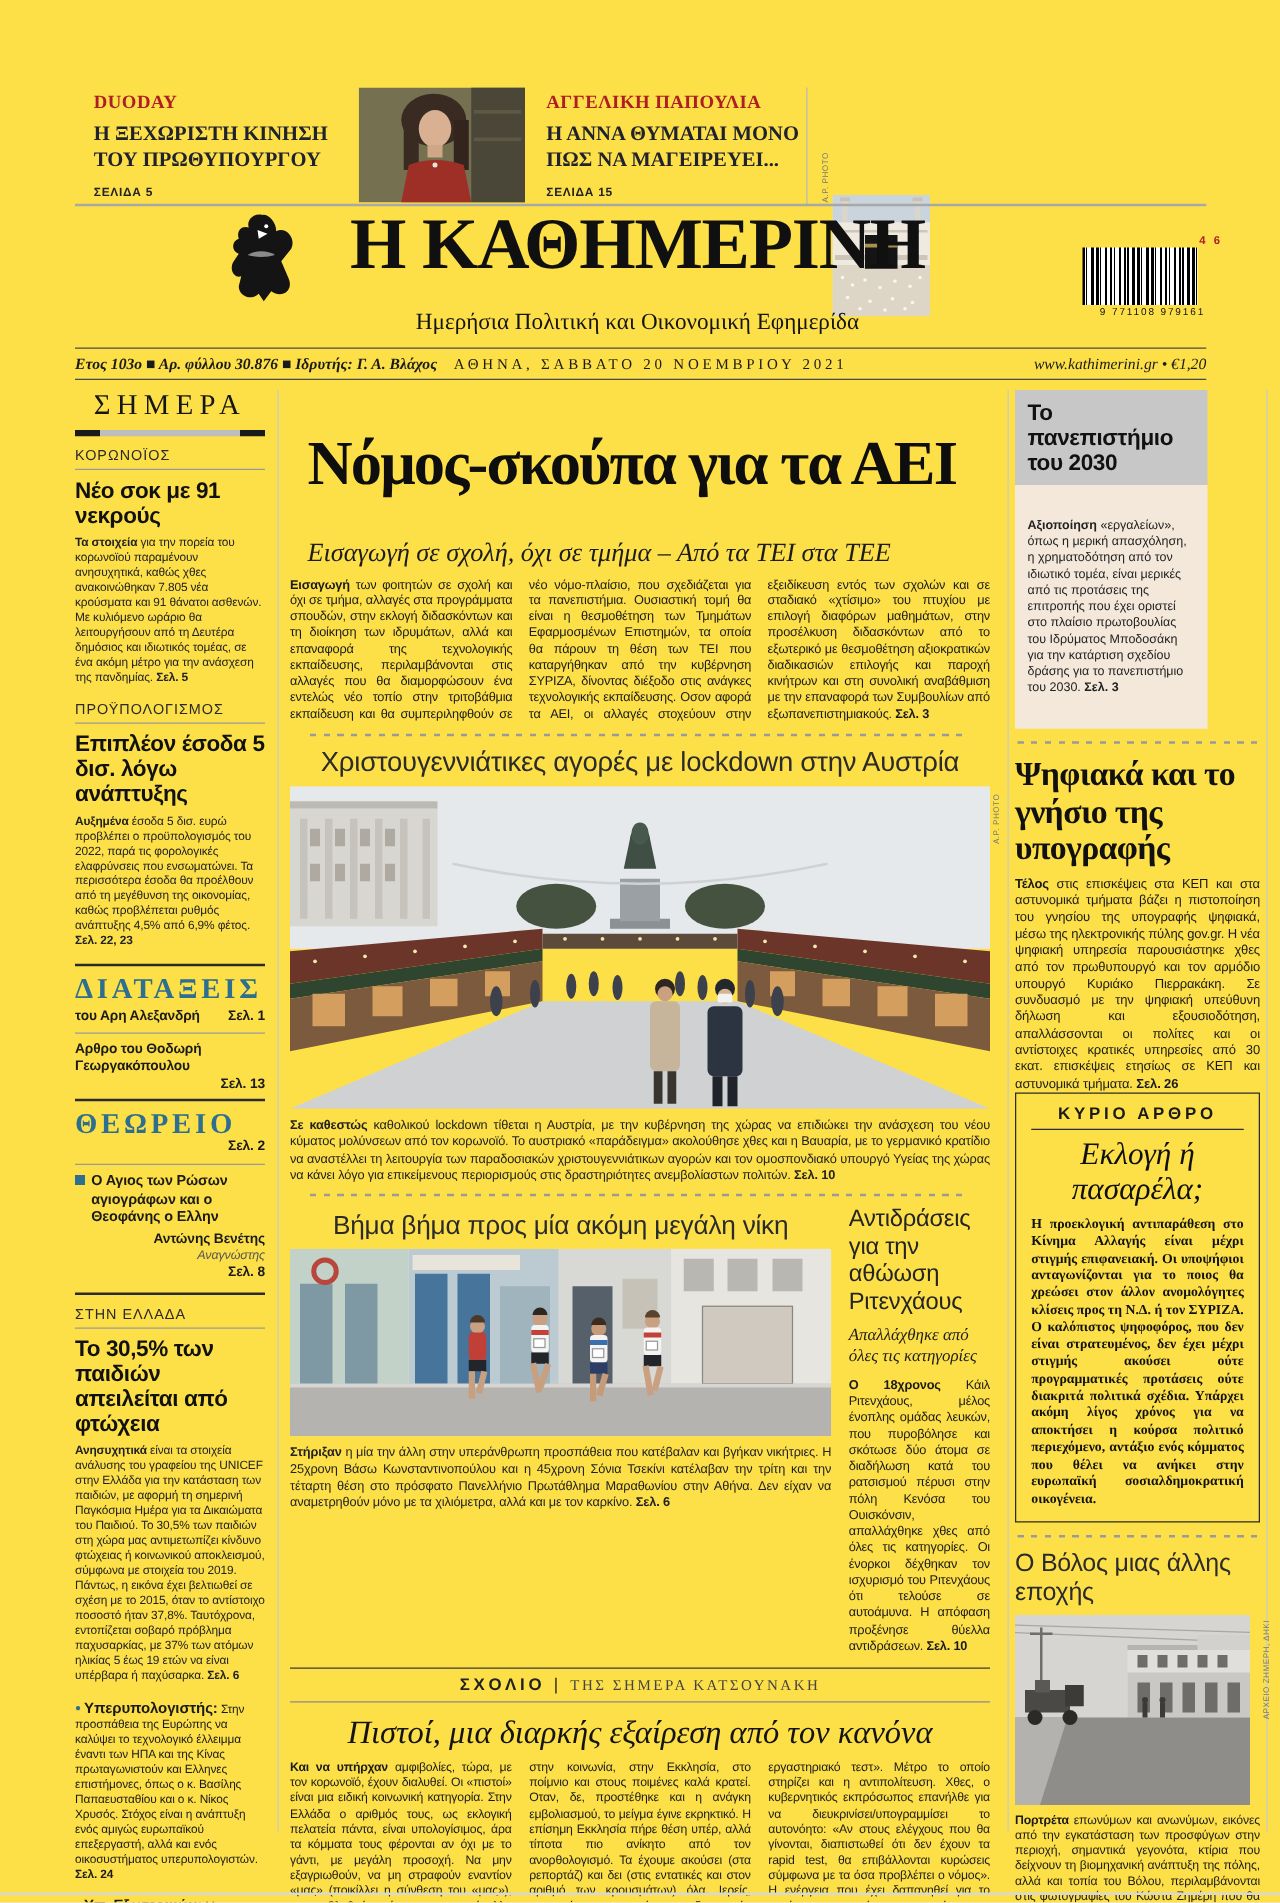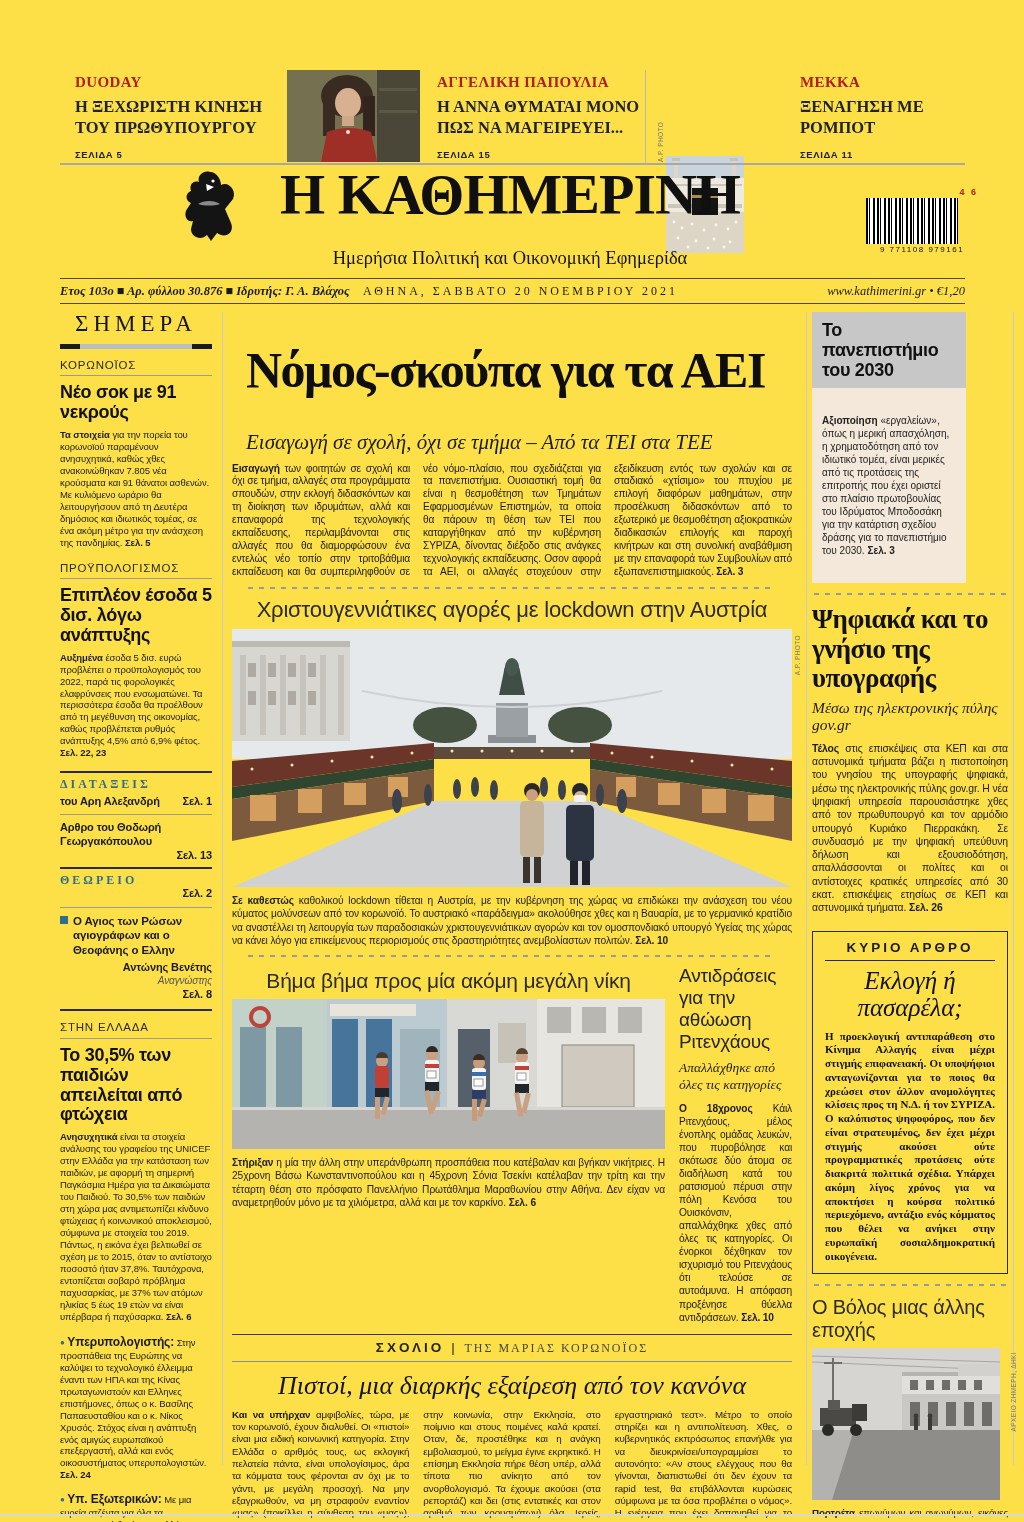--- a/index.html
+++ b/index.html
@@ -30,21 +30,21 @@
   .sidebar{font-size:9.5px;line-height:1.26;letter-spacing:-.1px;}
   .simera{font-family:"Liberation Serif",serif;font-size:23px;letter-spacing:5px;text-align:center;color:#161616;}
   .simera-bar{display:flex;height:5px;margin-top:5px;margin-bottom:9px;}
   .simera-bar .bk{width:20px;background:#1a1a1a;}
   .simera-bar .gy{flex:1;background:#bdbdbd;}
   .slabel{font-size:11.5px;letter-spacing:.8px;color:#2a2a2a;border-bottom:1px solid #9a9a9a;padding-bottom:3px;margin-bottom:7px;}
   .sb-h{font-size:18px;font-weight:bold;line-height:1.1;letter-spacing:-.3px;color:#111;margin:0 0 6px 0;}
   .sb-b{margin:0 0 12px 0;color:#222;}
   .sb-b b.pg{white-space:nowrap;}
   .blue-block{border-top:2px solid #2b2b2b;padding-top:5px;margin-bottom:4px;}
-  .blue-t{font-family:"Liberation Serif",serif;color:#2e6e8f;font-size:12px;font-weight:bold;letter-spacing:3px;line-height:1.1;}
+  .blue-t{font-family:"Liberation Serif",serif;color:#2e6e8f;font-size:23px;font-weight:bold;letter-spacing:3px;line-height:1.1;}
   .sb-row{display:flex;justify-content:space-between;align-items:flex-end;font-size:11px;font-weight:bold;margin-top:3px;}
   .thin-div{border-top:1px solid #9a9a9a;margin:6px 0;}
   .theo-item{display:flex;gap:5px;margin-top:6px;font-size:11.5px;font-weight:bold;line-height:1.25;}
   .sq{width:8px;height:8px;background:#2e6e8f;flex:none;margin-top:2px;}
   .theo-author{text-align:right;font-size:11px;margin-top:4px;}
   .theo-role{font-style:italic;font-weight:normal;color:#555;font-size:10px;}
   .bb2{border-bottom:2px solid #2b2b2b;padding-bottom:8px;margin-bottom:9px;}
   .brief{margin:0 0 11px 0;}
   .brief .bull{color:#2e6e8f;font-size:8px;vertical-align:1px;}
   .brief .blabel{font-size:12px;font-weight:bold;}
@@ -65,21 +65,21 @@
   .sch-head .by{font-family:"Liberation Serif",serif;font-size:12px;letter-spacing:2px;color:#444;}
   .sch-rule{border-top:1px solid #8a8a8a;margin-top:5px;}
   .sch-h{font-family:"Liberation Serif",serif;font-style:italic;font-size:26px;text-align:center;margin:9px 0 8px 0;color:#141414;}
   .sch-cols{column-count:3;column-gap:14px;font-size:9.8px;line-height:1.26;text-align:justify;letter-spacing:-.15px;}
   
   .uni-head{background:#c7c7c7;padding:8px 10px;font-weight:bold;font-size:18px;line-height:1.12;letter-spacing:-.3px;color:#111;}
   .uni-body{background:#f3e8da;padding:26px 10px;font-size:10px;line-height:1.3;color:#222;}
   .dig-h{font-family:"Liberation Serif",serif;font-weight:bold;font-size:27px;line-height:1.08;letter-spacing:-.5px;color:#111;}
   .dig-sub{font-family:"Liberation Serif",serif;font-style:italic;font-size:15.5px;line-height:1.12;margin-top:6px;color:#1c1c1c;}
   .dig-b{font-size:10.4px;line-height:1.28;text-align:justify;letter-spacing:-.1px;margin-top:8px;}
-  .edi-box{border:1px solid #2b2b2b;padding:8px 12px 10px 12px;margin-top:16px;}
+  .edi-box{border:1px solid #2b2b2b;padding:8px 12px 10px 12px;margin-top:0;}
   .edi-label{font-size:13.5px;font-weight:bold;letter-spacing:3px;text-align:center;}
   .edi-lrule{border-top:1px solid #2b2b2b;margin:5px 0 6px 0;}
   .edi-h{font-family:"Liberation Serif",serif;font-style:italic;font-size:25px;text-align:center;line-height:1.1;margin-bottom:8px;color:#101010;}
   .edi-b{font-family:"Liberation Serif",serif;font-size:11px;line-height:1.25;text-align:justify;color:#111;font-weight:bold;}
   .volos-h{font-size:20px;font-weight:400;color:#2b2b2b;letter-spacing:-.2px;margin:6px 0 6px 0;}
   .volos-cap{font-size:9.8px;line-height:1.25;text-align:justify;letter-spacing:-.1px;margin-top:7px;}
   .photo-frame{position:relative;}
   .photo-frame svg{display:block;}
   b.pg{white-space:nowrap;}
   .bottom-rule{height:2px;background:#d8d8d8;}
@@ -146,25 +146,20 @@
           <circle cx="70" cy="66" r="1.4"></circle>
             <circle cx="12" cy="82" r="1.4"></circle>
             <circle cx="30" cy="85" r="1.4"></circle>
           <circle cx="48" cy="83" r="1.4"></circle>
             <circle cx="64" cy="86" r="1.4"></circle>
             <circle cx="22" cy="91" r="1.4"></circle>
           <circle cx="42" cy="92" r="1.4"></circle>
             <circle cx="58" cy="91" r="1.4"></circle>
         </g>
       </svg>
-    </div>
-    <div class="abs" style="left:740px;top:10px;width:165px;">
-      <div class="kicker">ΜΕΚΚΑ</div>
-      <div class="teaser-title">ΞΕΝΑΓΗΣΗ ΜΕ ΡΟΜΠΟΤ</div>
-      <div class="teaser-page">ΣΕΛΙΔΑ 11</div>
     </div>
   </div>
   <div class="abs teaser-rule" style="left:60px;top:163px;width:905px;"></div>
 
   <div class="abs" style="left:60px;top:166px;width:905px;height:110px;">
     <div class="abs" style="left:120px;top:4px;width:58px;height:72px;">
       <svg width="58" height="72" viewBox="0 0 58 72">
         <path fill="#141414" d="M30 2c-7-2-13 4-11 10-6-2-10 3-8 9-6 2-6 10 0 12l-4 6c-4 6 0 14 6 12l-2 8c0 8 10 12 16 6l4 6 6-8c8 6 18 0 14-10l-6-14 8-10c4-8-4-18-12-14 0-8-7-14-11-13z"></path>
         <path fill="#ffffff" d="M26 14l8 3-7 4z"></path>
         <path fill="#ffffff" d="M18 34c6-4 16-4 22 0-6 2-16 2-22 0z" opacity=".5"></path>
@@ -423,39 +418,38 @@
         <div class="lt-h">Αντιδράσεις για την αθώωση Ριτενχάους</div>
         <div class="it-sub">Απαλλάχθηκε από όλες τις κατηγορίες</div>
         <div class="small-b"><b class="lead">Ο 18χρονος</b> <span>Κάιλ Ριτενχάους, μέλος ένοπλης ομάδας λευκών, που πυροβόλησε και σκότωσε δύο άτομα σε διαδήλωση κατά του ρατσισμού πέρυσι στην πόλη Κενόσα του Ουισκόνσιν, απαλλάχθηκε χθες από όλες τις κατηγορίες. Οι ένορκοι δέχθηκαν τον ισχυρισμό του Ριτενχάους ότι τελούσε σε αυτοάμυνα. Η απόφαση προξένησε θύελλα αντιδράσεων.</span> <b class="pg">Σελ. 10</b></div>
       </div>
     </div>
 
     <div class="mid-rule">
       <div class="sch-head">
         <span class="lbl">ΣΧΟΛΙΟ</span>
         <span>|</span>
-        <span class="by">ΤΗΣ ΜΑΡΙΑΣ ΚΟΡΩΝΟΪΟΣ</span>
+        <span class="by">ΤΗΣ ΣΗΜΕΡΑ ΚΑΤΣΟΥΝΑΚΗ</span>
       </div>
       <div class="sch-rule"></div>
       <div class="sch-h">Πιστοί, μια διαρκής εξαίρεση από τον κανόνα</div>
       <div class="sch-cols"><b class="lead">Και να υπήρχαν</b> <span>αμφιβολίες, τώρα, με τον κορωνοϊό, έχουν διαλυθεί. Οι «πιστοί» είναι μια ειδική κοινωνική κατηγορία. Στην Ελλάδα ο αριθμός τους, ως εκλογική πελατεία πάντα, είναι υπολογίσιμος, άρα τα κόμματα τους φέρονται αν όχι με το γάντι, με μεγάλη προσοχή. Να μην εξαγριωθούν, να μη στραφούν εναντίον «μας» (ποικίλλει η σύνθεση του «μας»), να επιβληθούν μέτρα και πρωτόκολλα αλλά «με το μαλακό». Η διστακτικότητα (ας το πούμε κομψά) έγινε σαφής από την αρχή της πανδημίας, με τις αλήστου μνήμης παλινωδίες για το αν μεταδίδεται ή όχι ο ιός με τη θεία μετάληψη –επ αυτού συνέβαλαν και διάφορες «επιστημονικές» απόψεις– και έκτοτε οι δυσκολίες επικοινωνίας, με το ανθρώπινο όχι με το θείο, συνεχίζονται. Εδώ και ενάμιση χρόνο η διελκυστίνδα ανάμεσα στην πολιτεία, στην κοινωνία, στην Εκκλησία, στο ποίμνιο και στους ποιμένες καλά κρατεί. Οταν, δε, προστέθηκε και η ανάγκη εμβολιασμού, το μείγμα έγινε εκρηκτικό. Η επίσημη Εκκλησία πήρε θέση υπέρ, αλλά τίποτα πιο ανίκητο από τον ανορθολογισμό. Τα έχουμε ακούσει (στα ρεπορτάζ) και δει (στις εντατικές και στον αριθμό των κρουσμάτων) όλα. Ιερείς, μοναχούς και πιστούς να αδιαφορούν επιθετικά για τον κορωνοϊό, να αμφισβητούν την ύπαρξή του, να δηλώνουν ότι μέσα στους ναούς δεν τολμάει να εμφανιστεί (ο ιός), να θεωρούν ότι η θεία χάρη και όχι η επιστήμη σώζει ζωές. Προχθές, στο διάγγελμά του, ο πρωθυπουργός ανακοίνωσε ότι «όσον αφορά τις λειτουργίες στις εκκλησίες, οι πιστοί που δεν θα έχουν εμβολιαστεί θα πρέπει να προσκομίζουν αρνητικό εργαστηριακό τεστ». Μέτρο το οποίο στηρίζει και η αντιπολίτευση. Χθες, ο κυβερνητικός εκπρόσωπος επανήλθε για να διευκρινίσει/υπογραμμίσει το αυτονόητο: «Αν στους ελέγχους που θα γίνονται, διαπιστωθεί ότι δεν έχουν τα rapid test, θα επιβάλλονται κυρώσεις σύμφωνα με τα όσα προβλέπει ο νόμος». Η ενέργεια που έχει δαπανηθεί για το κανάκεμα αρνητών και αστών που ανήκουν στο, ποικίλο, χριστεπώνυμο πλήθος είναι αξιοσημείωτη. Είναι, άραγε, και ανεξάντλητη; Και εις βάρος της δημόσιας υγείας; Πρόσφατα, σε συνέντευξή του στην «Κ», ο ηγούμενος της νέας Ιεράς Μονής Εσφιγμένου στο Αγιον Ορος, κ. Βαρθολομαίος, αποκάλεσε τους εκτός Αθω αντιεμβολιαστές ρασοφόρους «Ταλιμπάν με ράσο». Και χωρίς, θα προσθέταμε.</span></div>
     </div>
   </div>
 
   <div class="abs" style="left:812px;top:312px;width:196px;">
     <div style="width:154px;">
       <div class="uni-head">Το πανεπιστήμιο του 2030</div>
       <div class="uni-body"><b class="lead">Αξιοποίηση</b> <span>«εργαλείων», όπως η μερική απασχόληση, η χρηματοδότηση από τον ιδιωτικό τομέα, είναι μερικές από τις προτάσεις της επιτροπής που έχει οριστεί στο πλαίσιο πρωτοβουλίας του Ιδρύματος Μποδοσάκη για την κατάρτιση σχεδίου δράσης για το πανεπιστήμιο του 2030.</span> <b class="pg">Σελ. 3</b></div>
     </div>
 
     <div class="dash" style="margin:10px 2px;"></div>
 
     <div>
       <div class="dig-h">Ψηφιακά και το γνήσιο της υπογραφής</div>
-      <div class="dig-sub">Μέσω της ηλεκτρονικής πύλης gov.gr</div>
       <div class="dig-b"><b class="lead">Τέλος</b> <span>στις επισκέψεις στα ΚΕΠ και στα αστυνομικά τμήματα βάζει η πιστοποίηση του γνησίου της υπογραφής ψηφιακά, μέσω της ηλεκτρονικής πύλης gov.gr. Η νέα ψηφιακή υπηρεσία παρουσιάστηκε χθες από τον πρωθυπουργό και τον αρμόδιο υπουργό Κυριάκο Πιερρακάκη. Σε συνδυασμό με την ψηφιακή υπεύθυνη δήλωση και εξουσιοδότηση, απαλλάσσονται οι πολίτες και οι αντίστοιχες κρατικές υπηρεσίες από 30 εκατ. επισκέψεις ετησίως σε ΚΕΠ και αστυνομικά τμήματα.</span> <b class="pg">Σελ. 26</b></div>
     </div>
 
     <div class="edi-box">
       <div class="edi-label">ΚΥΡΙΟ ΑΡΘΡΟ</div>
       <div class="edi-lrule"></div>
       <div class="edi-h">Εκλογή ή πασαρέλα;</div>
       <div class="edi-b">Η προεκλογική αντιπαράθεση στο Κίνημα Αλλαγής είναι μέχρι στιγμής επιφανειακή. Οι υποψήφιοι ανταγωνίζονται για το ποιος θα χρεώσει στον άλλον ανομολόγητες κλίσεις προς τη Ν.Δ. ή τον ΣΥΡΙΖΑ. Ο καλόπιστος ψηφοφόρος, που δεν είναι στρατευμένος, δεν έχει μέχρι στιγμής ακούσει ούτε προγραμματικές προτάσεις ούτε διακριτά πολιτικά σχέδια. Υπάρχει ακόμη λίγος χρόνος για να αποκτήσει η κούρσα πολιτικό περιεχόμενο, αντάξιο ενός κόμματος που θέλει να ανήκει στην ευρωπαϊκή σοσιαλδημοκρατική οικογένεια.</div>
     </div>
 

